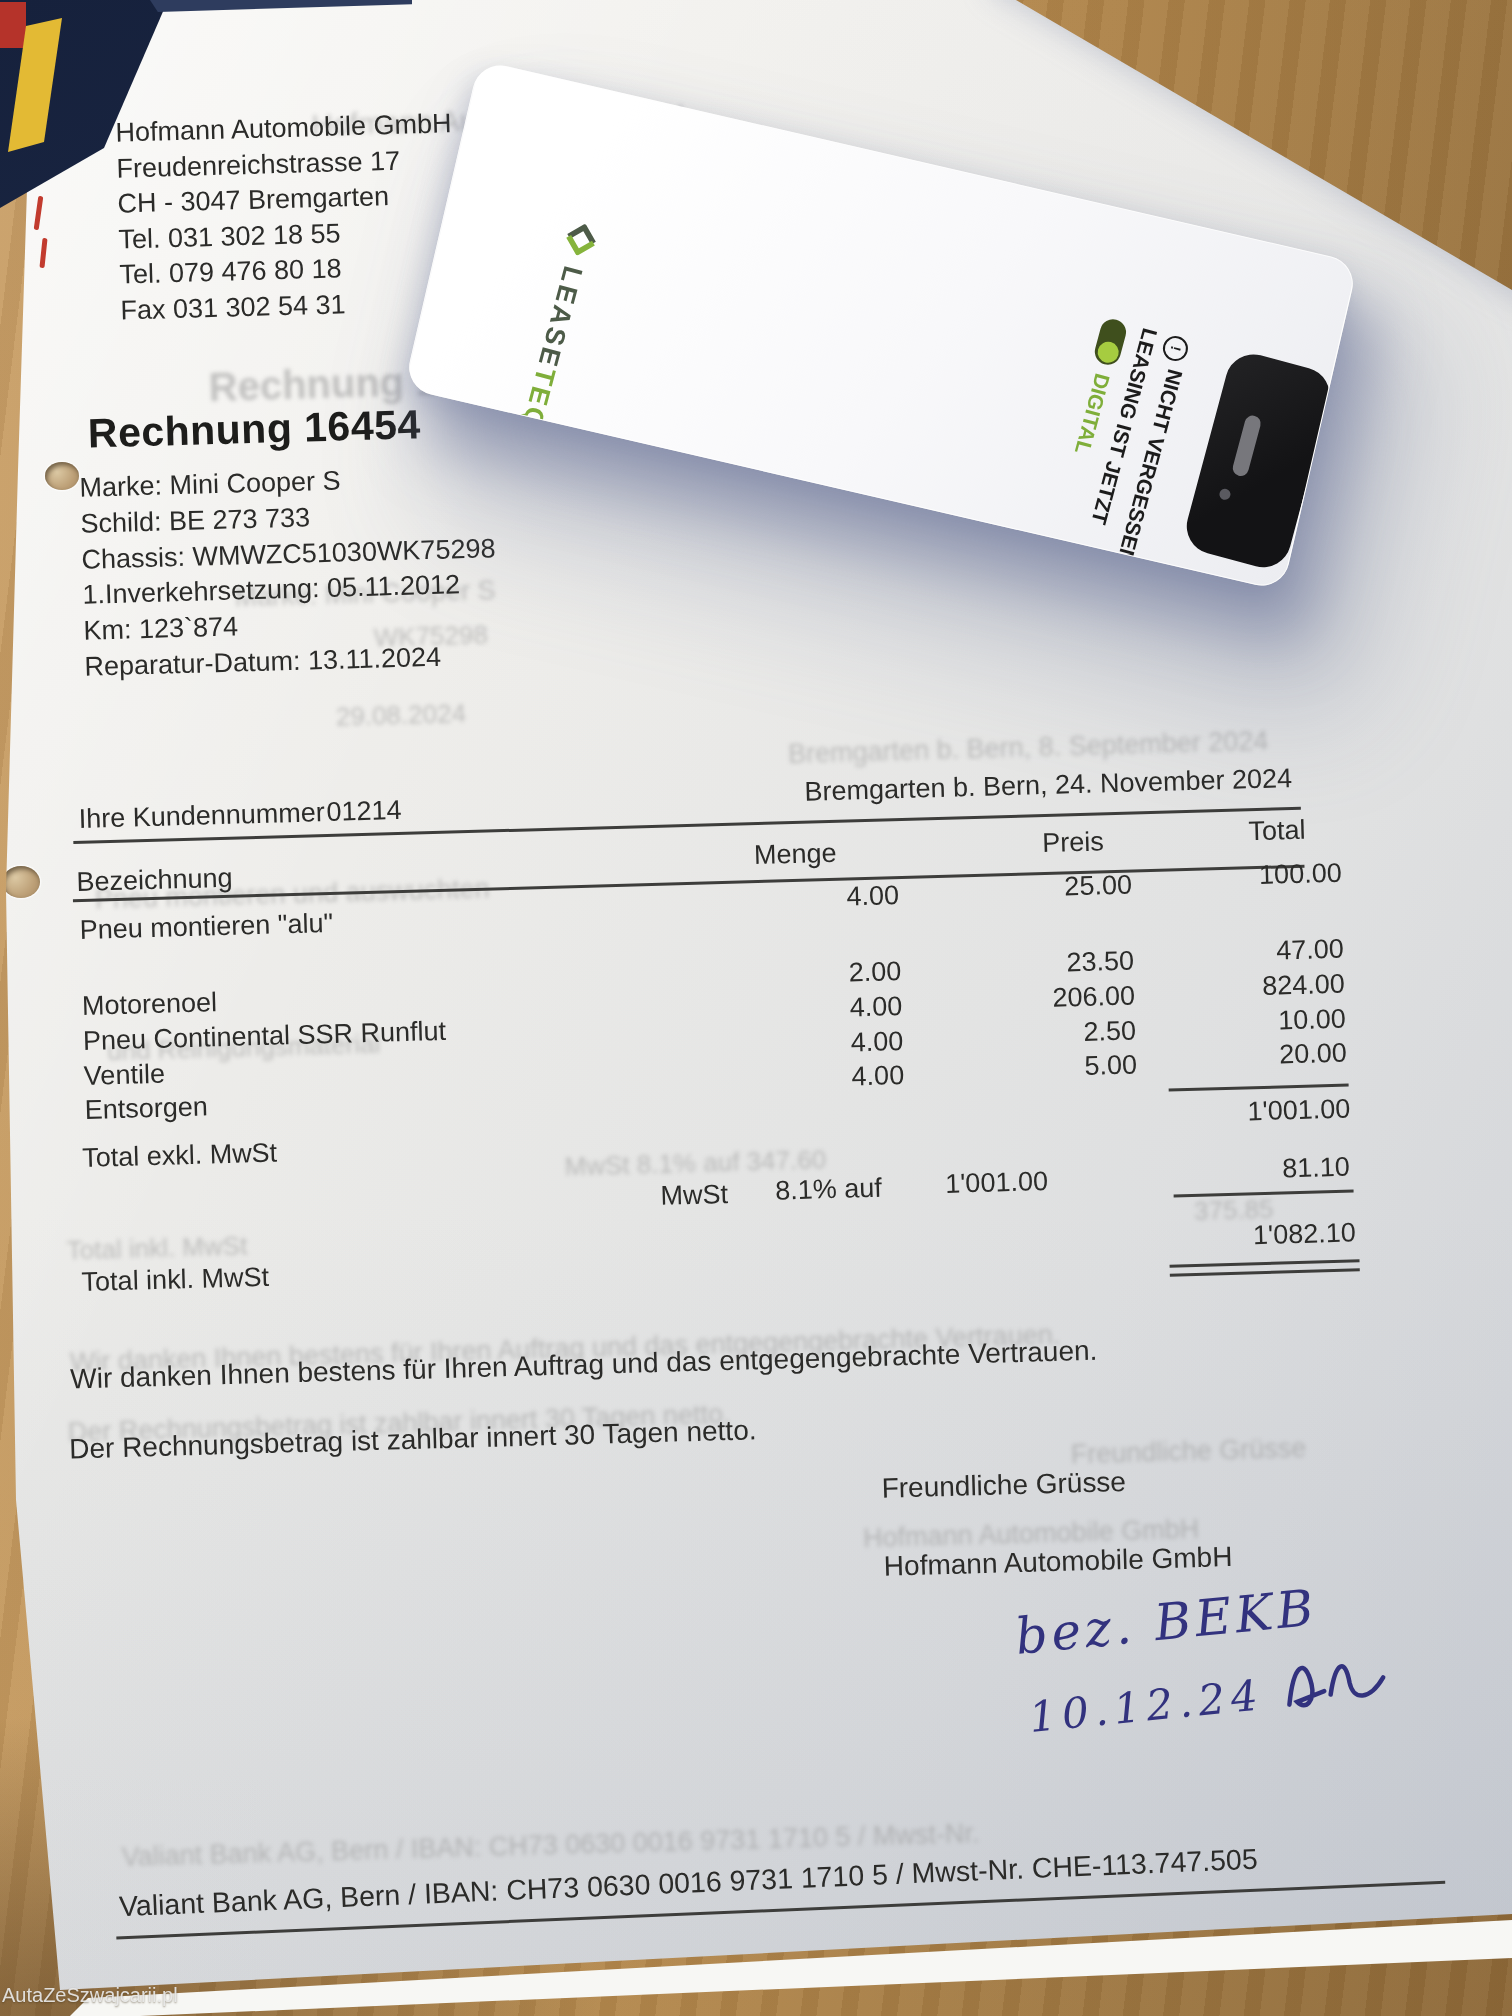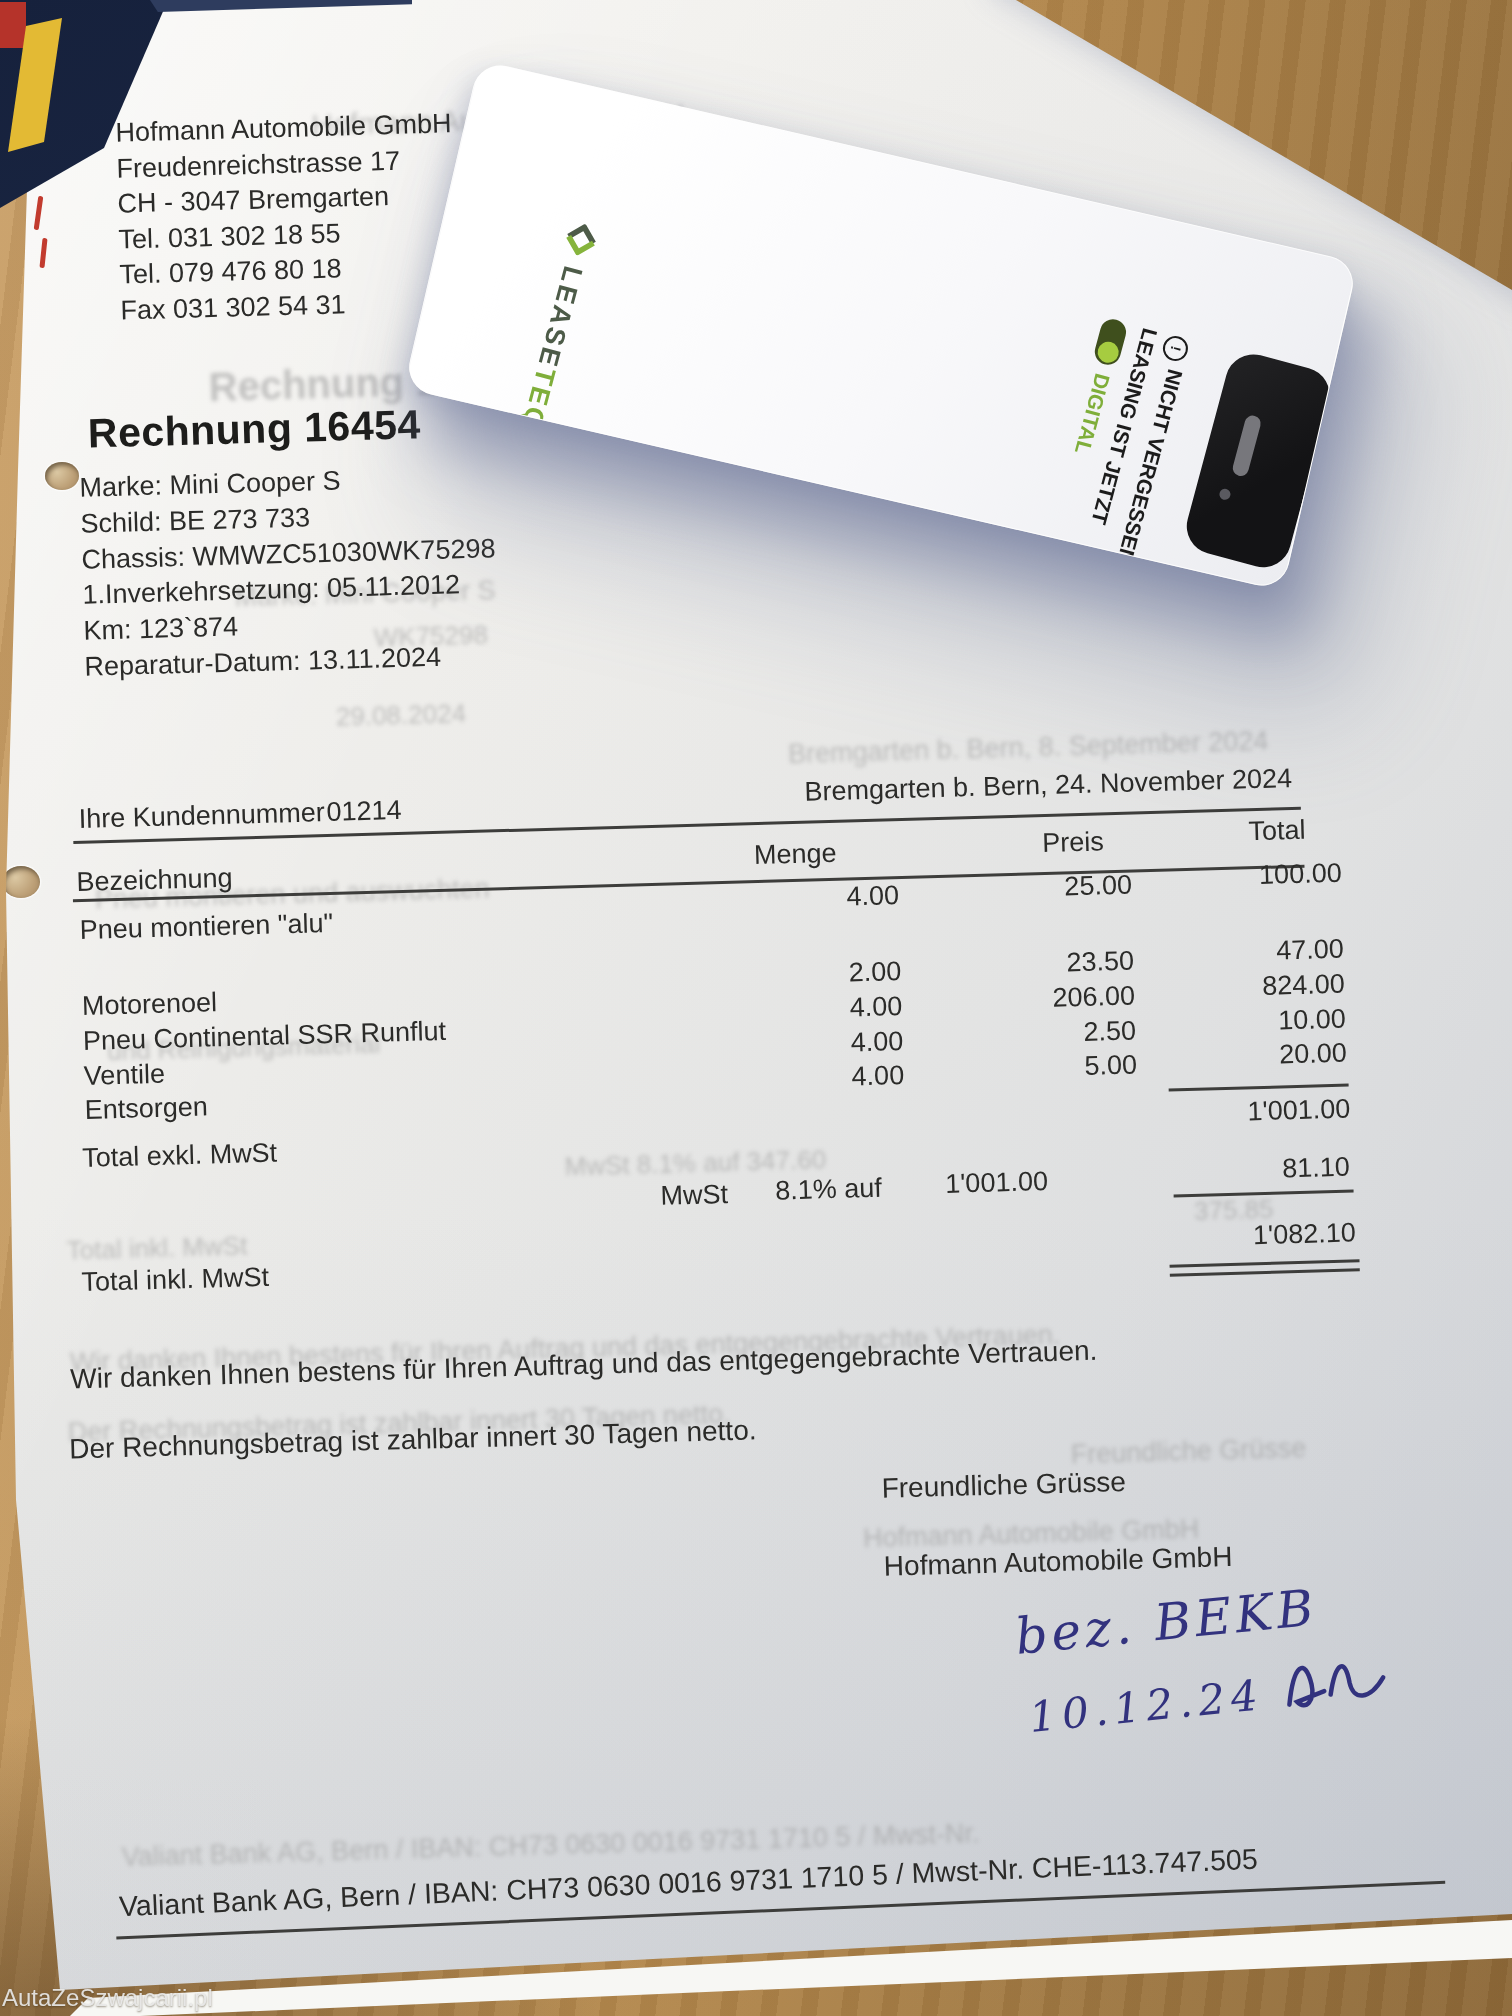--- a/index.html
+++ b/index.html
@@ -71,21 +71,21 @@
         border:2.5px solid #1c1c1c;border-radius:50%;font-size:14px;font-weight:bold;margin-right:8px;
         vertical-align:-3px;}
   .toggle{display:inline-block;position:relative;width:46px;height:26px;border-radius:13px;
         background:#3f4f1d;vertical-align:middle;margin-right:10px;}
   .toggle-knob{position:absolute;right:2px;top:2.5px;width:21px;height:21px;border-radius:50%;background:#a6cc40;}
   .digital{color:#7fae3a;}
   .phone{position:absolute;left:795px;top:112px;width:106px;height:205px;transform:rotate(2deg);
         background:linear-gradient(135deg,#232325,#131315 60%);border-radius:28px;}
   .phone-slot{position:absolute;left:30px;top:60px;width:16px;height:62px;border-radius:8px;background:#77777c;}
   .phone-dot{position:absolute;left:24px;top:138px;width:11px;height:11px;border-radius:50%;background:#5a5a60;}
-  .watermark{position:absolute;left:2px;top:1984px;z-index:9;font-size:24px;color:rgba(236,236,236,.9);
+  .watermark{position:absolute;left:2px;top:1984px;z-index:9;font-size:20px;color:rgba(236,236,236,.9);
         text-shadow:0 1px 2px rgba(60,45,20,.5);}
 </style>
 </head>
 <body>
 
 <div id="scene">
   <div class="woodgrain"></div>
   <div class="under-sheet"></div>
 
   <div class="paper">

